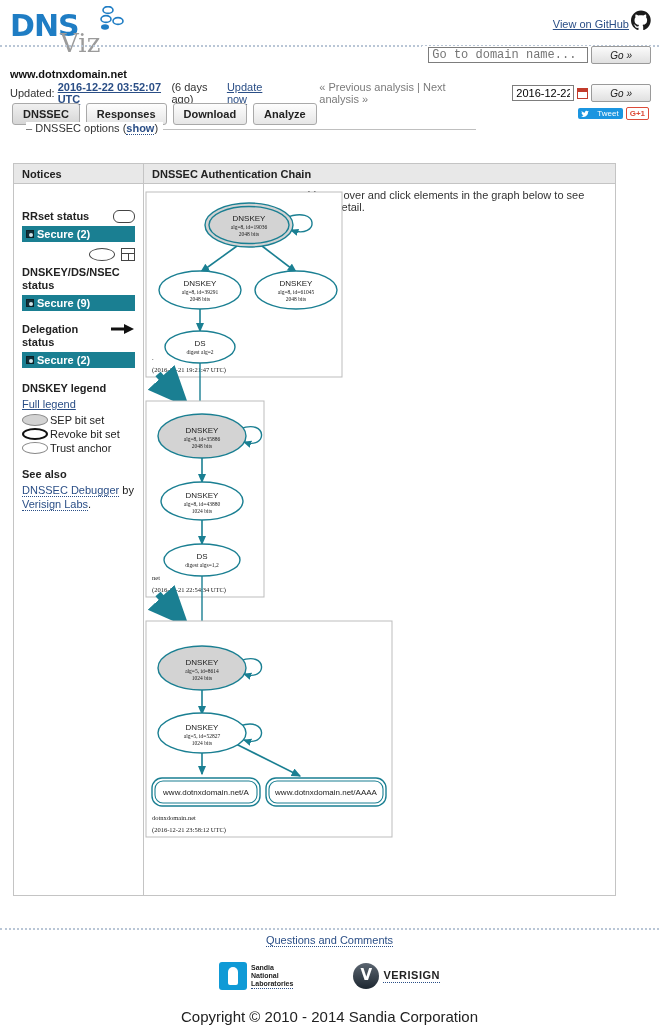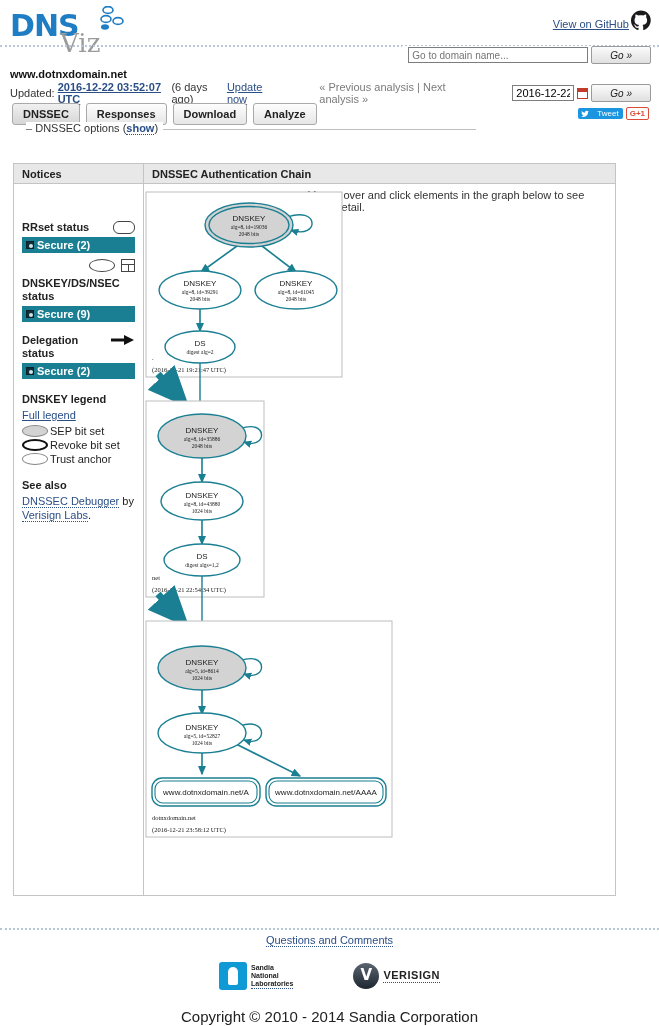--- a/index.html
+++ b/index.html
@@ -42,23 +42,23 @@
     position:absolute; left:0; top:45px; width:659px;
     border-top:2px dotted #b9c6d6;
   }
 
   #domain-search {
     position:absolute; right:8px; top:46px;
     display:flex; align-items:center; gap:3px;
     background:#fff; padding-left:6px;
   }
   #domain-search input {
-    width:180px; height:16px; font-size:10px;
+    width:160px; height:16px; font-size:12px;
     border:1px solid #7d7d7d; padding:1px 3px;
-    font-family:Liberation Sans, sans-serif; color:#333;
+    font-family:Liberation Mono, monospace; color:#333;
     background:#fff;
   }
   .btn-go {
     font-size:10px; padding:1px 18px; height:18px;
     border:1px solid #9a9a9a; border-radius:2px;
     background:linear-gradient(#fbfbfb,#e0e0e0);
     cursor:pointer; font-family:"Liberation Sans", sans-serif;
     color:#222; white-space:nowrap;font-style:italic;
   }
 
@@ -340,21 +340,21 @@
     <span>(</span><a href="#">show</a><span>)</span>
   </span>
 </div>
 
 <div id="panels">
 
   <div id="notices">
     <div class="panel-head">Notices</div>
     <div id="notices-body">
 
-      <div class="notice-group" style="margin-top:27px;">
+      <div class="notice-group" style="margin-top:16px;">
         <div class="ico-rrset"></div>
         <div class="notice-title">RRset status</div>
         <div class="status-bar">
           <span class="sec-icon"></span>
           <span>Secure (2)</span>
         </div>
       </div>
 
       <div class="notice-group" style="margin-top:24px;">
         <div class="ico-dnskey-wrap">

